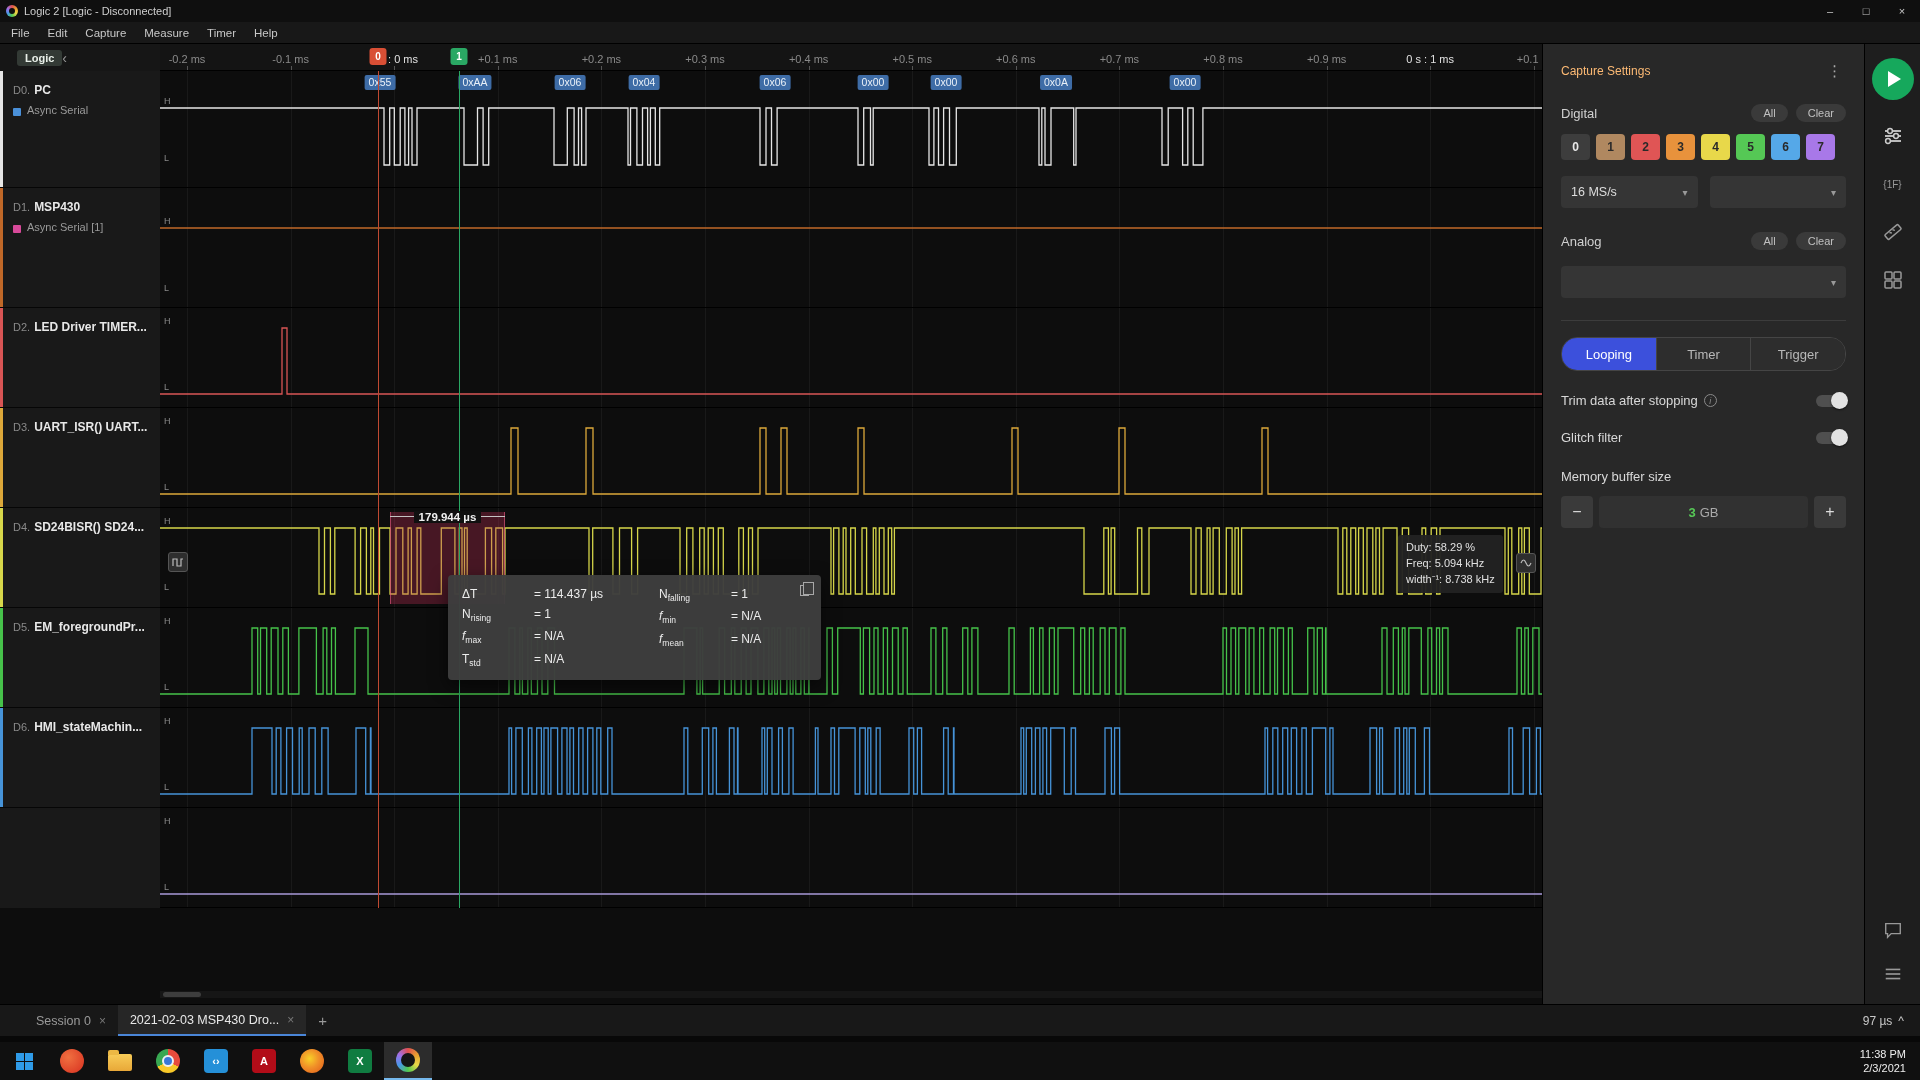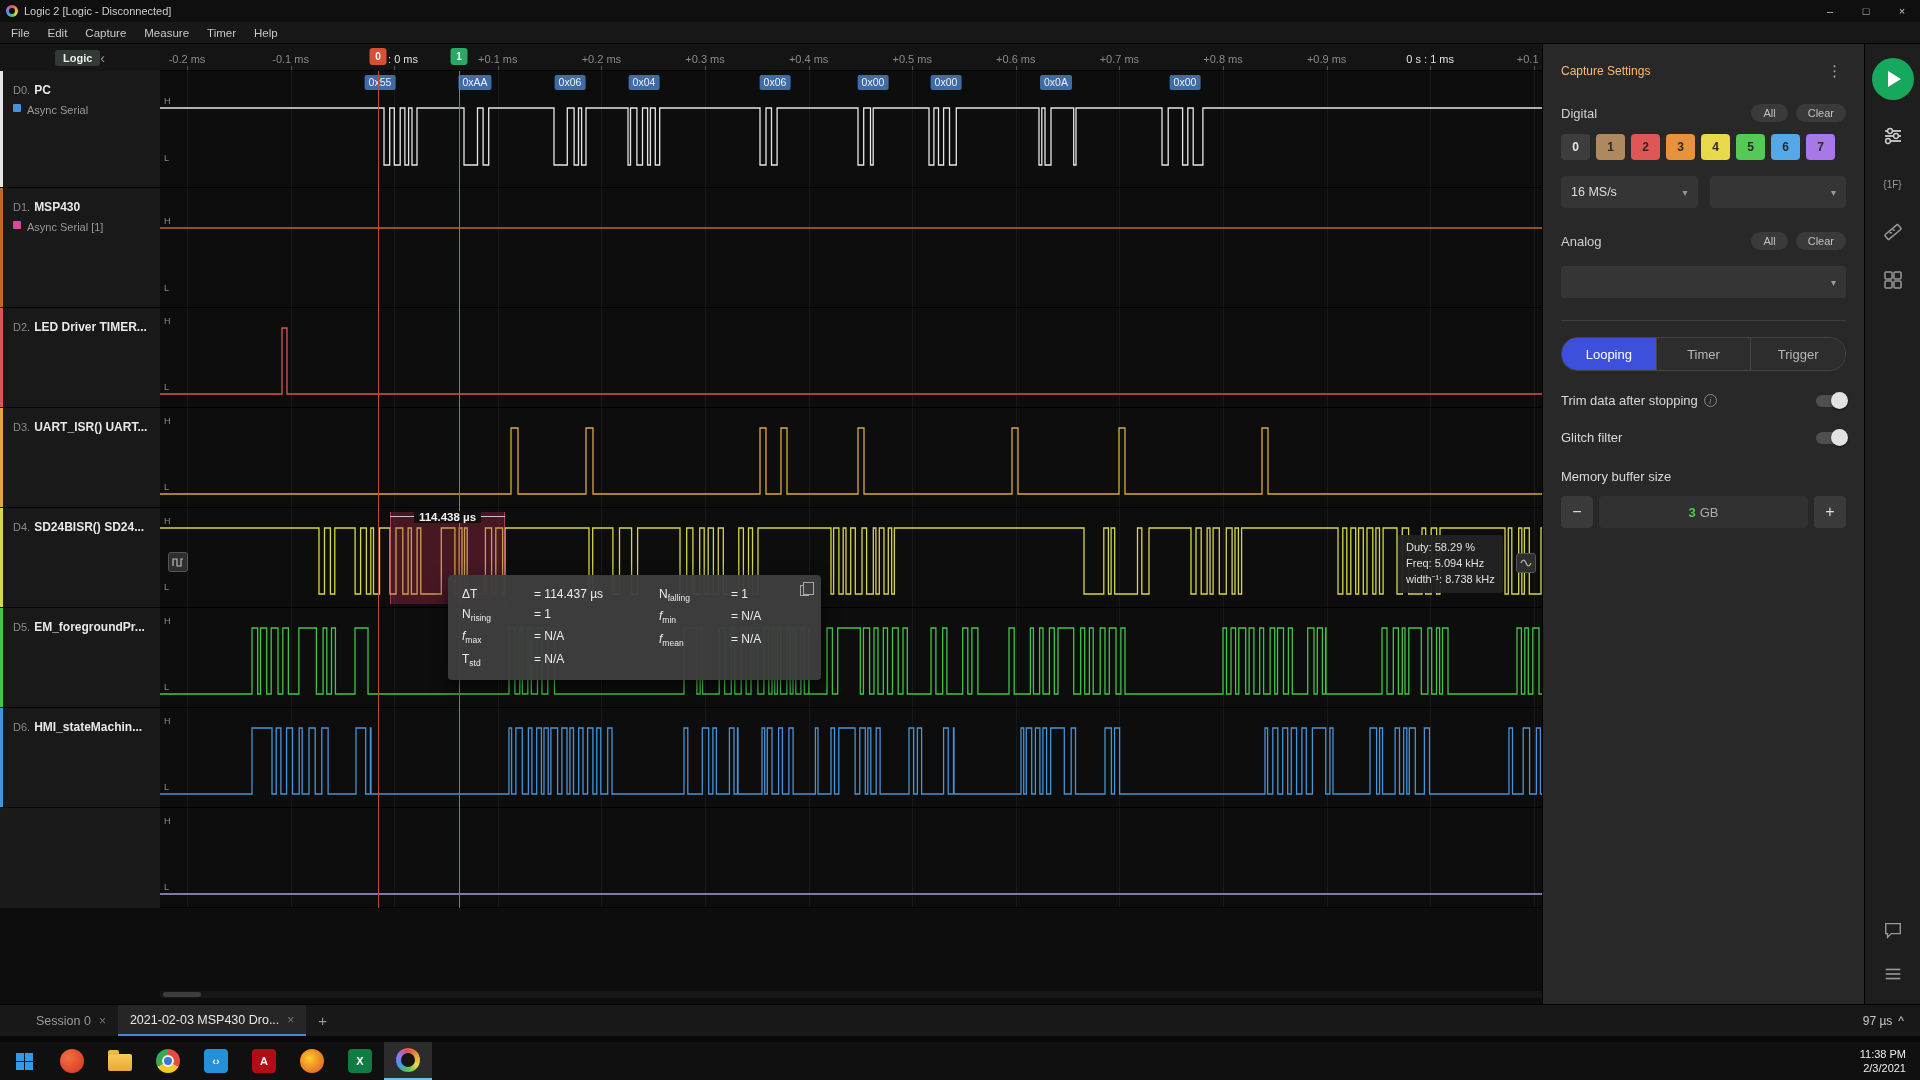--- a/index.html
+++ b/index.html
@@ -16,29 +16,29 @@
 
 
 .menubar{height:22px;background:#181818;display:flex;align-items:center;padding-left:2px;flex:0 0 auto;border-bottom:1px solid #000}
 .menu-item{padding:0 9px;font-size:11.5px;color:#c8c8c8;line-height:22px}
 
 
 .content{height:960px;display:flex;flex:0 0 auto}
 
 
 .sidebar{width:160px;flex:0 0 auto;display:flex;flex-direction:column;background:#0d0d0d}
-.sb-header{height:27px;background:#161616;display:flex;align-items:center;justify-content:center;padding:0 11px;flex:0 0 auto}
+.sb-header{height:27px;background:#161616;display:flex;align-items:center;justify-content:flex-start;padding:0 17px;flex:0 0 auto}
 .logo-badge{background:#333a35;color:#e8efe8;font-size:11px;font-weight:bold;padding:2px 8px;border-radius:3px}
 .collapse{color:#999;font-size:14px}
 .channel-list{height:837px;background:#191919;flex:0 0 auto}
 .ch-row{position:relative;border-bottom:1px solid #060606;padding:12px 6px 0 13px}
 .ch-bar{position:absolute;left:0;top:0;bottom:0;width:3px}
 .ch-name{font-size:12px;font-weight:bold;color:#e8e8e8;white-space:nowrap;overflow:hidden}
 .ch-id{color:#8a8a8a;font-weight:normal;font-size:11px;margin-right:4px}
-.ch-sub{margin-top:7px;display:flex;align-items:flex-start;gap:6px;font-size:11px;color:#9a9a9a}
+.ch-sub{margin-top:7px;display:flex;align-items:flex-end;gap:6px;font-size:11px;color:#9a9a9a}
 .ch-bullet{width:8px;height:8px;border-radius:1px;display:inline-block}
 
 
 .wave-area{position:relative;width:1382px;flex:0 0 auto;background:#0d0d0d;overflow:hidden}
 .timeline{position:absolute;top:0;left:0;right:0;height:27px;background:#141414;border-bottom:1px solid #000;z-index:2}
 .tl-label{position:absolute;bottom:5px;transform:translateX(-50%);font-size:11px;color:#8a8a8a;white-space:nowrap}
 .tl-label.em{color:#e2e2e2}
 .tl-tick{position:absolute;bottom:0;width:1px;height:4px;background:#555}
 .wave-rows{position:absolute;top:27px;left:0;width:100%;height:837px}
 .gridline{position:absolute;top:0;bottom:0;width:1px;background:rgba(255,255,255,0.05)}
@@ -300,21 +300,21 @@
             <svg width="1382" height="100" class="wave-svg">
               <path d="M0 86 H1382" stroke="#a89ad8" fill="none" stroke-width="1.3"></path>
             </svg>
             <span class="hl" style="top: 8px;">H</span>
             <span class="hl" style="top: 74px;">L</span>
           </div>
         </div>
 
       <div class="meas-region" style="left:230px;top:468px;width:115px;height:92px"></div>
       <div class="meas-span" style="left:230px;top:464px;width:115px;height:18px">
-        <span>114.438 µs</span>
+        <span>179.944 µs</span>
       </div>
       <div class="mini-chip" style="left:8px;top:508px">
         <svg width="12" height="10" viewBox="0 0 12 10">
             <path d="M1 9V2h4v7h4V2h2" stroke="#bbb" fill="none" stroke-width="1.2"></path>
           </svg>
       </div>
       <div class="duty-box" style="left:1238px;top:491px">
         <div>Duty: 58.29 %</div>
         <div>Freq: 5.094 kHz</div>
         <div>width⁻¹: 8.738 kHz</div>

